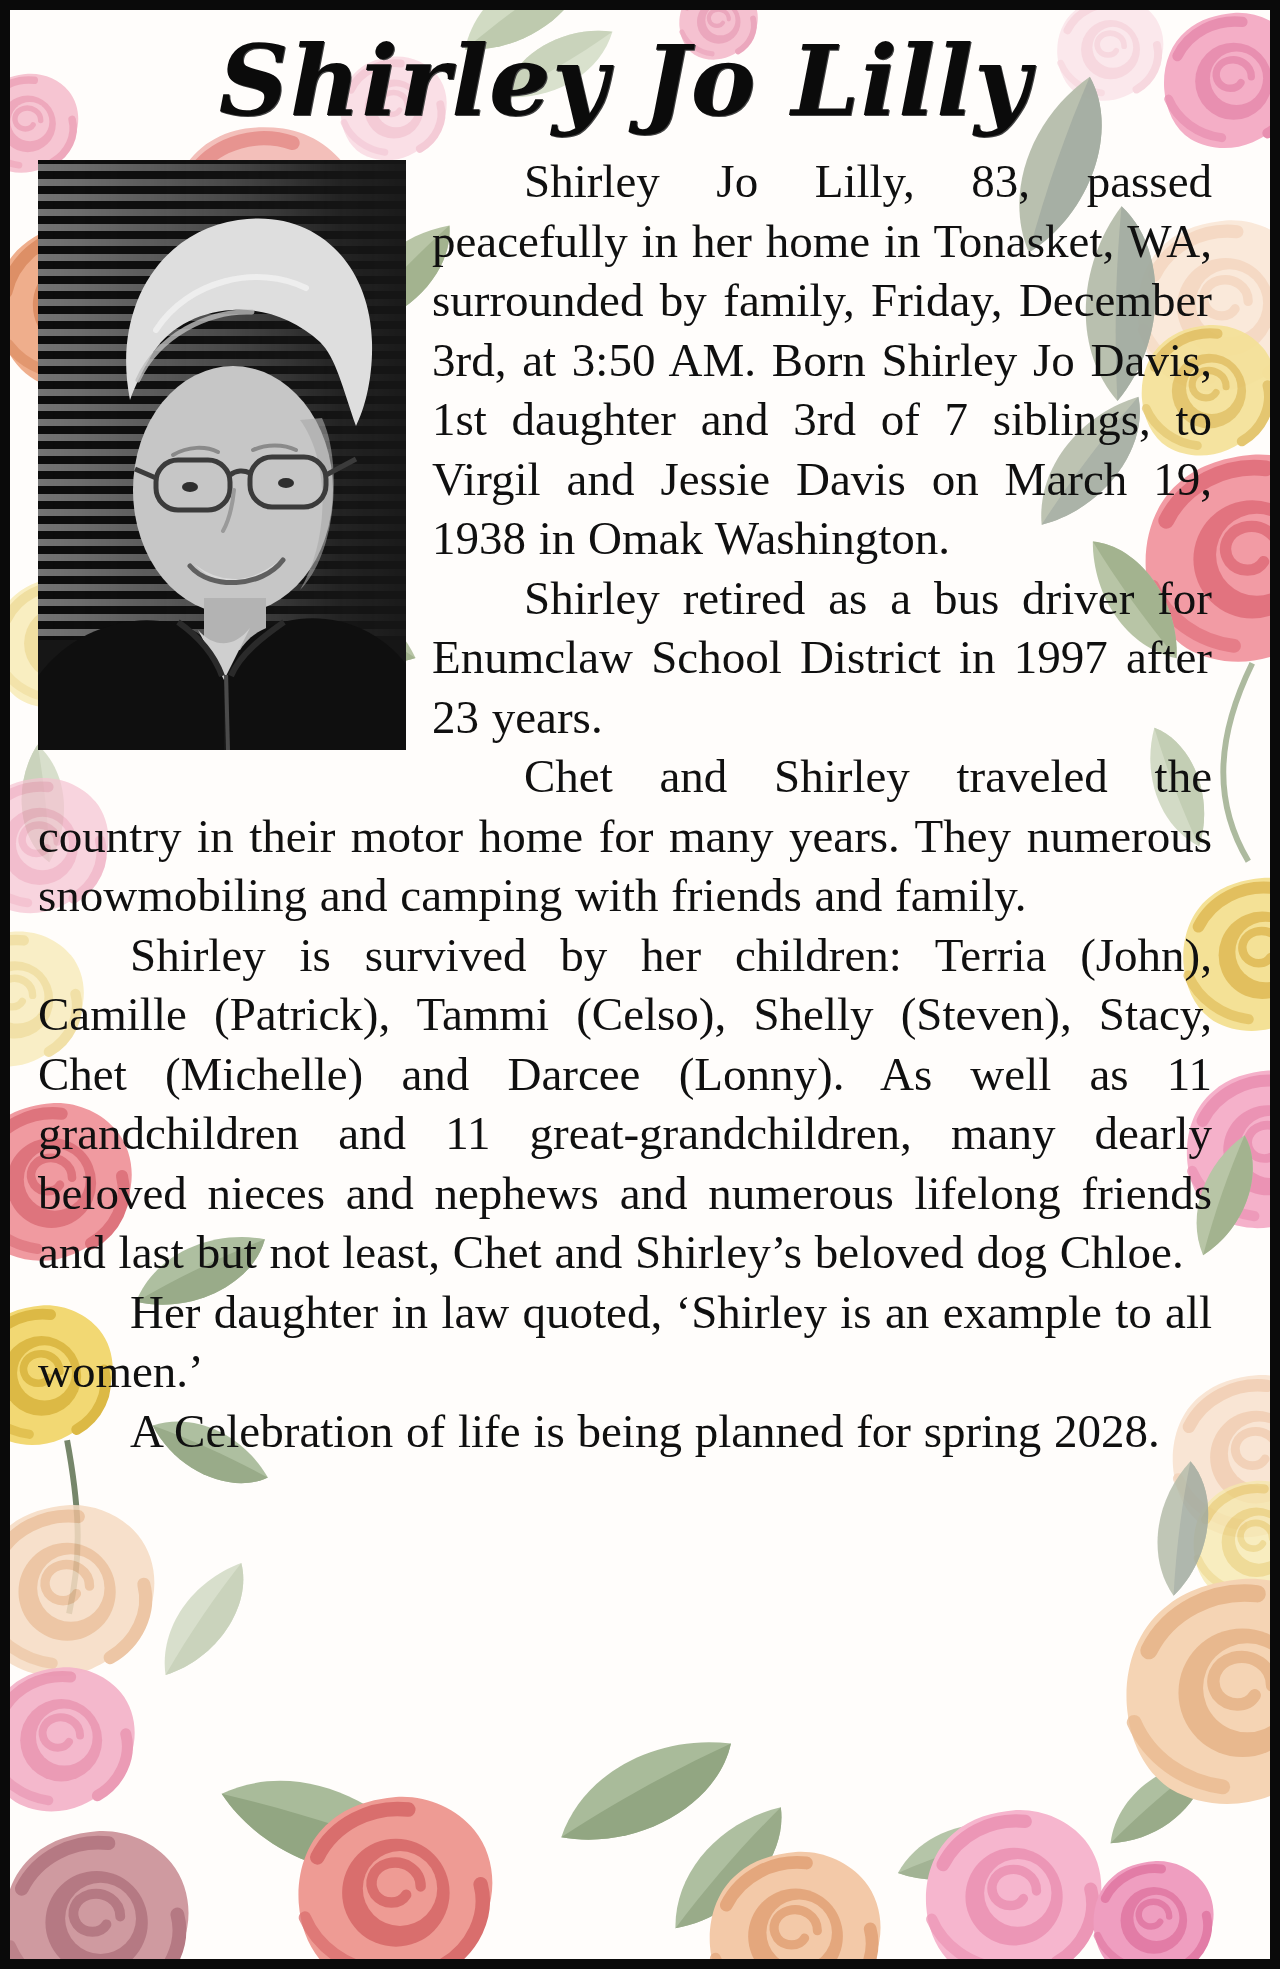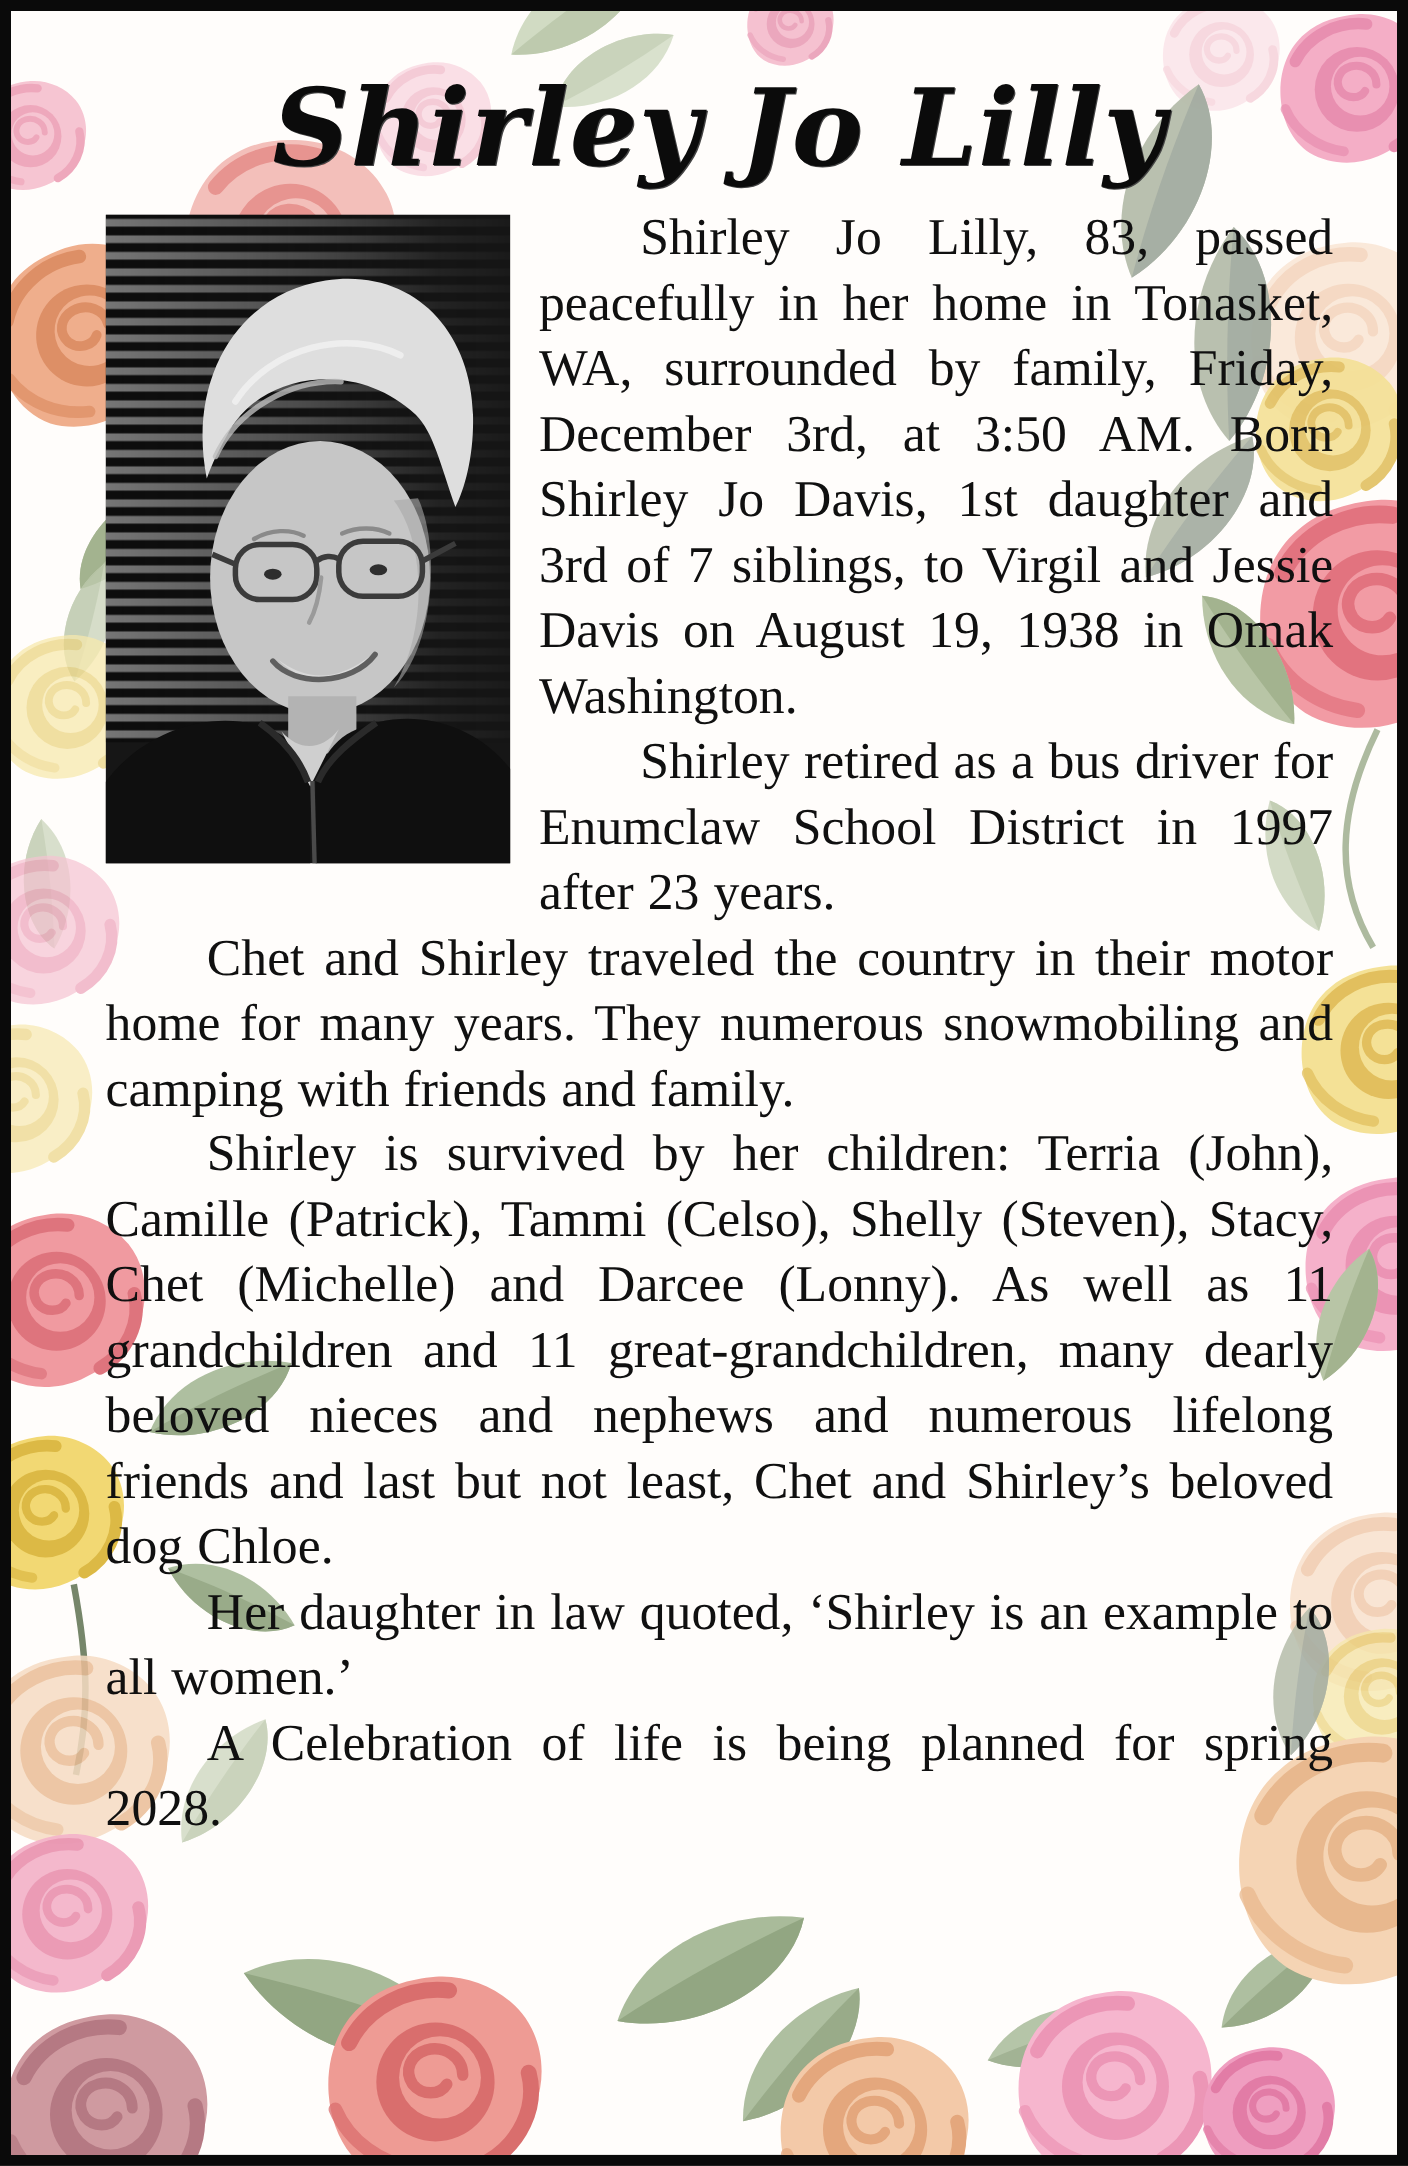--- a/index.html
+++ b/index.html
@@ -16,22 +16,21 @@
     background:#fffdfb;
     overflow:hidden;
   }
   .floral{
     position:absolute;left:0;top:0;width:100%;height:100%;
     pointer-events:none;
   }
   .content{
     position:relative;
     z-index:1;
-    padding:4px 58px 0 86px;
-    margin-top:35px;
+    padding:4px 58px 0 28px;
   }
   .title{
     font-family:"DejaVu Serif",serif;
     font-style:italic;
     font-weight:700;
     font-size:97px;
     letter-spacing:1px;
     text-align:center;
     color:#0b0b0b;
     margin:10px 0 14px 0;
@@ -184,21 +183,21 @@
           <rect x="166" y="438" width="62" height="52" fill="#b3b3b3"></rect>
           <path d="M0,590 L0,516 C38,464 110,446 158,472 C172,480 182,498 186,516 L186,590 Z" fill="#0f0f0f"></path>
           <path d="M368,590 L368,504 C330,456 268,448 224,470 C206,479 196,496 191,516 L191,590 Z" fill="#0f0f0f"></path>
           <path d="M160,470 L186,520 L212,468 C196,488 176,488 160,470 Z" fill="#cfcfcf"></path>
           <path d="M188,515 L190,590" stroke="#4a4a4a" stroke-width="4"></path>
           <path d="M140,462 C160,476 176,494 184,516" fill="none" stroke="#2a2a2a" stroke-width="6"></path>
           <path d="M246,462 C226,476 202,494 193,516" fill="none" stroke="#2a2a2a" stroke-width="6"></path>
         </svg>
       </figure>
 
-      <p>Shirley Jo Lilly, 83, passed peacefully in her home in Tonasket, WA, surrounded by family, Friday, December 3rd, at 3:50 AM. Born Shirley Jo Davis, 1st daughter and 3rd of 7 siblings, to Virgil and Jessie Davis on August 19, 1938 in Omak Washington.</p>
+      <p>Shirley Jo Lilly, 83, passed peacefully in her home in Tonasket, WA, surrounded by family, Friday, December 3rd, at 3:50 AM. Born Shirley Jo Davis, 1st daughter and 3rd of 7 siblings, to Virgil and Jessie Davis on March 19, 1938 in Omak Washington.</p>
       <p>Shirley retired as a bus driver for Enumclaw School District in 1997 after 23 years.</p>
       <p>Chet and Shirley traveled the country in their motor home for many years. They numerous snowmobiling and camping with friends and family.</p>
       <p>Shirley is survived by her children: Terria (John), Camille (Patrick), Tammi (Celso), Shelly (Steven), Stacy, Chet (Michelle) and Darcee (Lonny). As well as 11 grandchildren and 11 great-grandchildren, many dearly beloved nieces and nephews and numerous lifelong friends and last but not least, Chet and Shirley’s beloved dog Chloe.</p>
       <p>Her daughter in law quoted, ‘Shirley is an example to all women.’</p>
       <p>A Celebration of life is being planned for spring 2028.</p>
     </div>
   </div>
 </div>
 
 </body></html>

